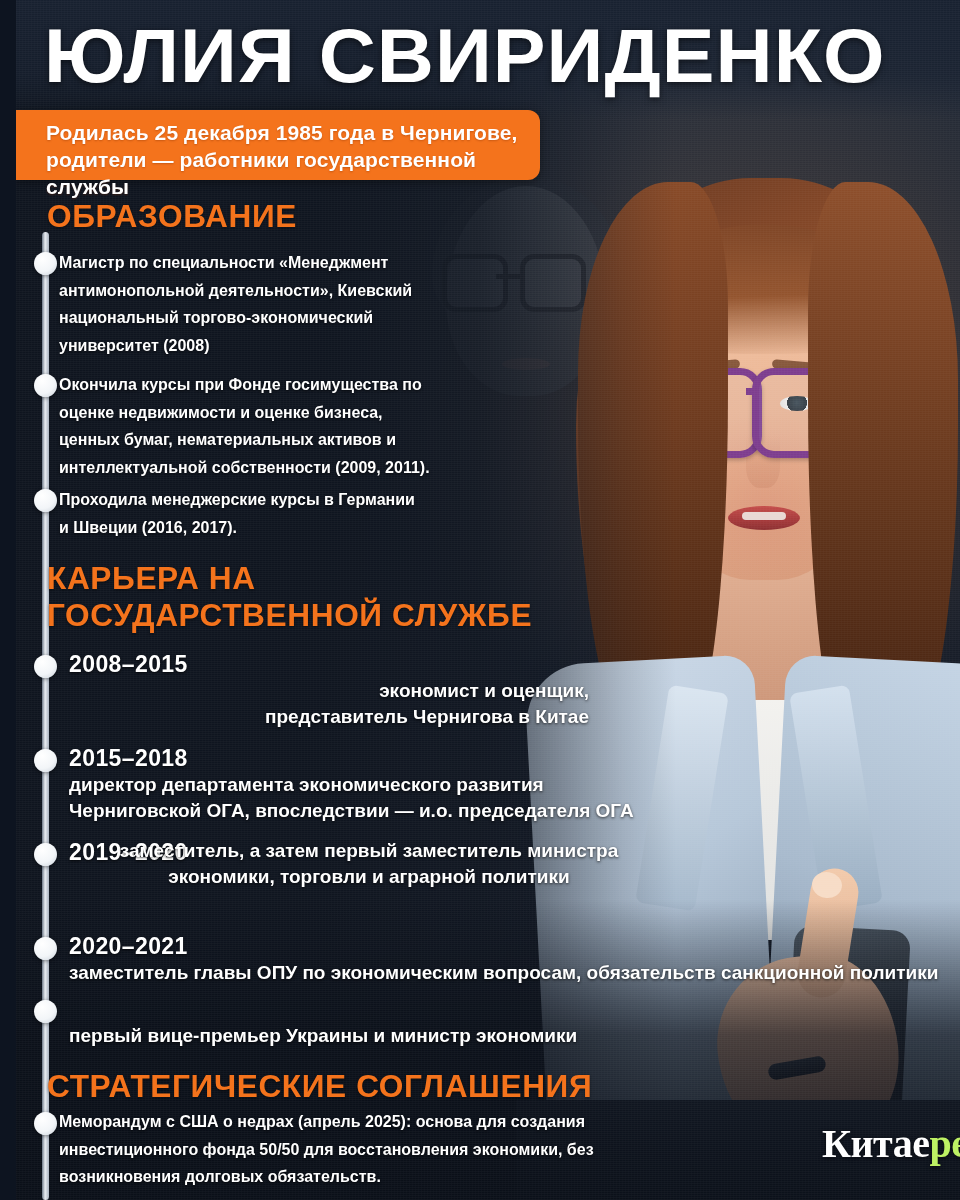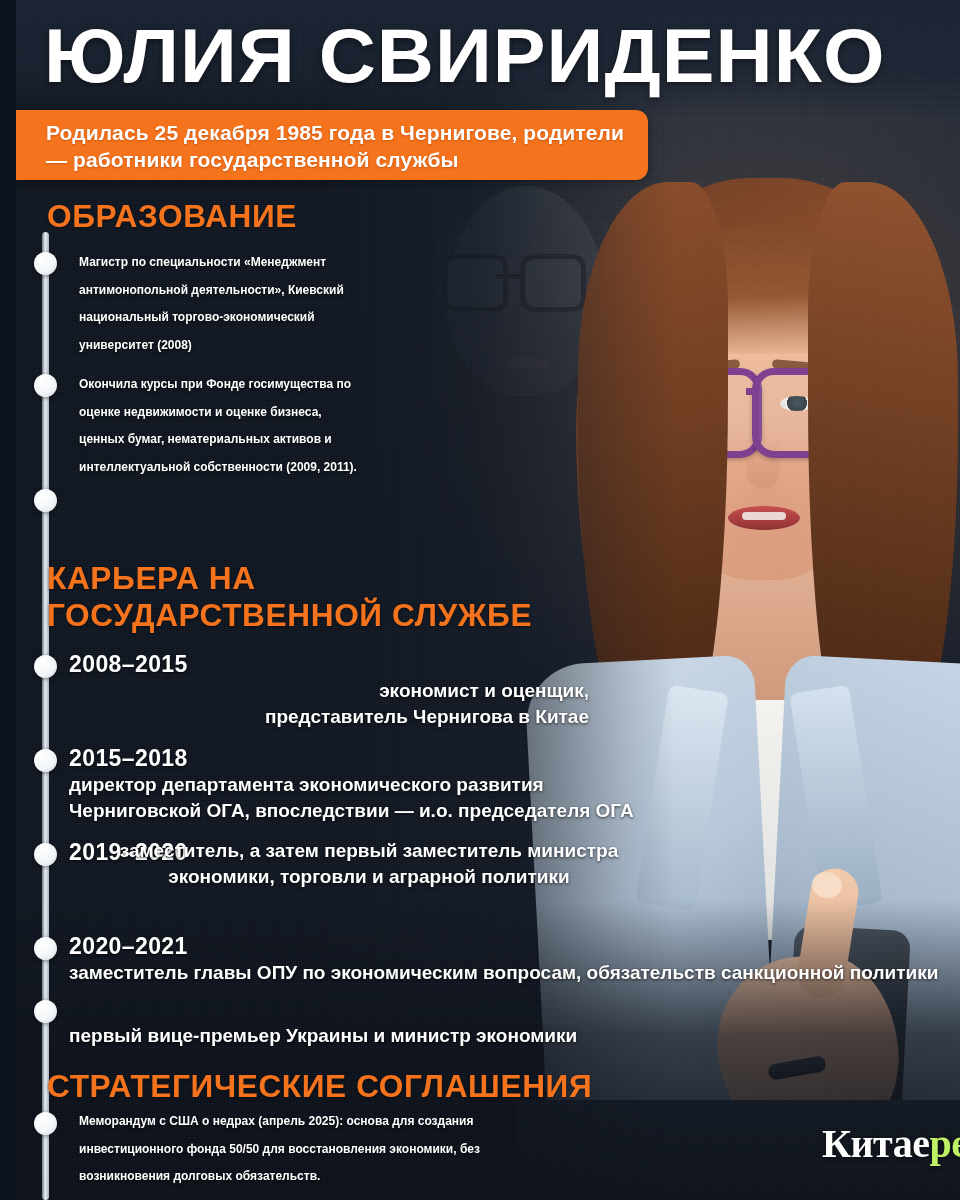--- a/index.html
+++ b/index.html
@@ -256,21 +256,21 @@
     font-size:76px;
     line-height:80px;
     letter-spacing:1px;
     transform:scaleX(1.04);
     transform-origin:left center;
     text-shadow:0 2px 6px rgba(0,0,0,.5);
     white-space:nowrap;
   }
 
   .subbanner{
-    position:absolute; left:0; top:110px; width:632px; height:70px;
+    position:absolute; left:0; top:110px; width:524px; height:70px;
     background:#f4731c;
     border-radius:0 12px 12px 0;
     box-shadow:0 2px 8px rgba(0,0,0,.35);
   }
   .subbanner p{
     margin:0;
     padding:9px 18px 0 30px;
     color:#fff;
     font-size:21px;
     font-weight:bold;
@@ -304,23 +304,23 @@
 
   .dot{
     position:absolute;
     width:23px; height:23px; border-radius:50%;
     background:radial-gradient(circle at 36% 30%,#ffffff 0%,#f2f5f8 58%,#c9d1da 100%);
     left:18px;
     box-shadow:0 1px 4px rgba(0,0,0,.45);
   }
 
   .item{
-    position:absolute; left:63px;
+    position:absolute; left:43px;
     color:#ffffff;
-    font-size:12px;
+    font-size:16px;
     line-height:27.5px;
     font-weight:bold;
     text-shadow:0 1px 3px rgba(0,0,0,.65);
     white-space:pre-line;
   }
   .item.edu{font-weight:bold;}
 
   .yr{
     position:absolute; left:53px;
     color:#ffffff;
@@ -430,20 +430,22 @@
 национальный торгово-экономический
 университет (2008)</div>
 
     <div class="dot" style="top:374px"></div>
     <div class="item edu" style="top:371px; width:500px;">Окончила курсы при Фонде госимущества по
 оценке недвижимости и оценке бизнеса,
 ценных бумаг, нематериальных активов и
 интеллектуальной собственности (2009, 2011).</div>
 
     <div class="dot" style="top:489px"></div>
+    <div class="item edu" style="top:486px; width:490px;">Проходила менеджерские курсы в Германии
+и Швеции (2016, 2017).</div>
 
     <div class="section-head" id="head-career">КАРЬЕРА НА
 ГОСУДАРСТВЕННОЙ СЛУЖБЕ</div>
 
     <div class="dot" style="top:655px"></div>
     <div class="yr" style="top:650px">2008–2015</div>
     <div class="desc" style="top:678px; width:520px;text-align:right;">экономист и оценщик,
 представитель Чернигова в Китае</div>
 
     <div class="dot" style="top:749px"></div>

